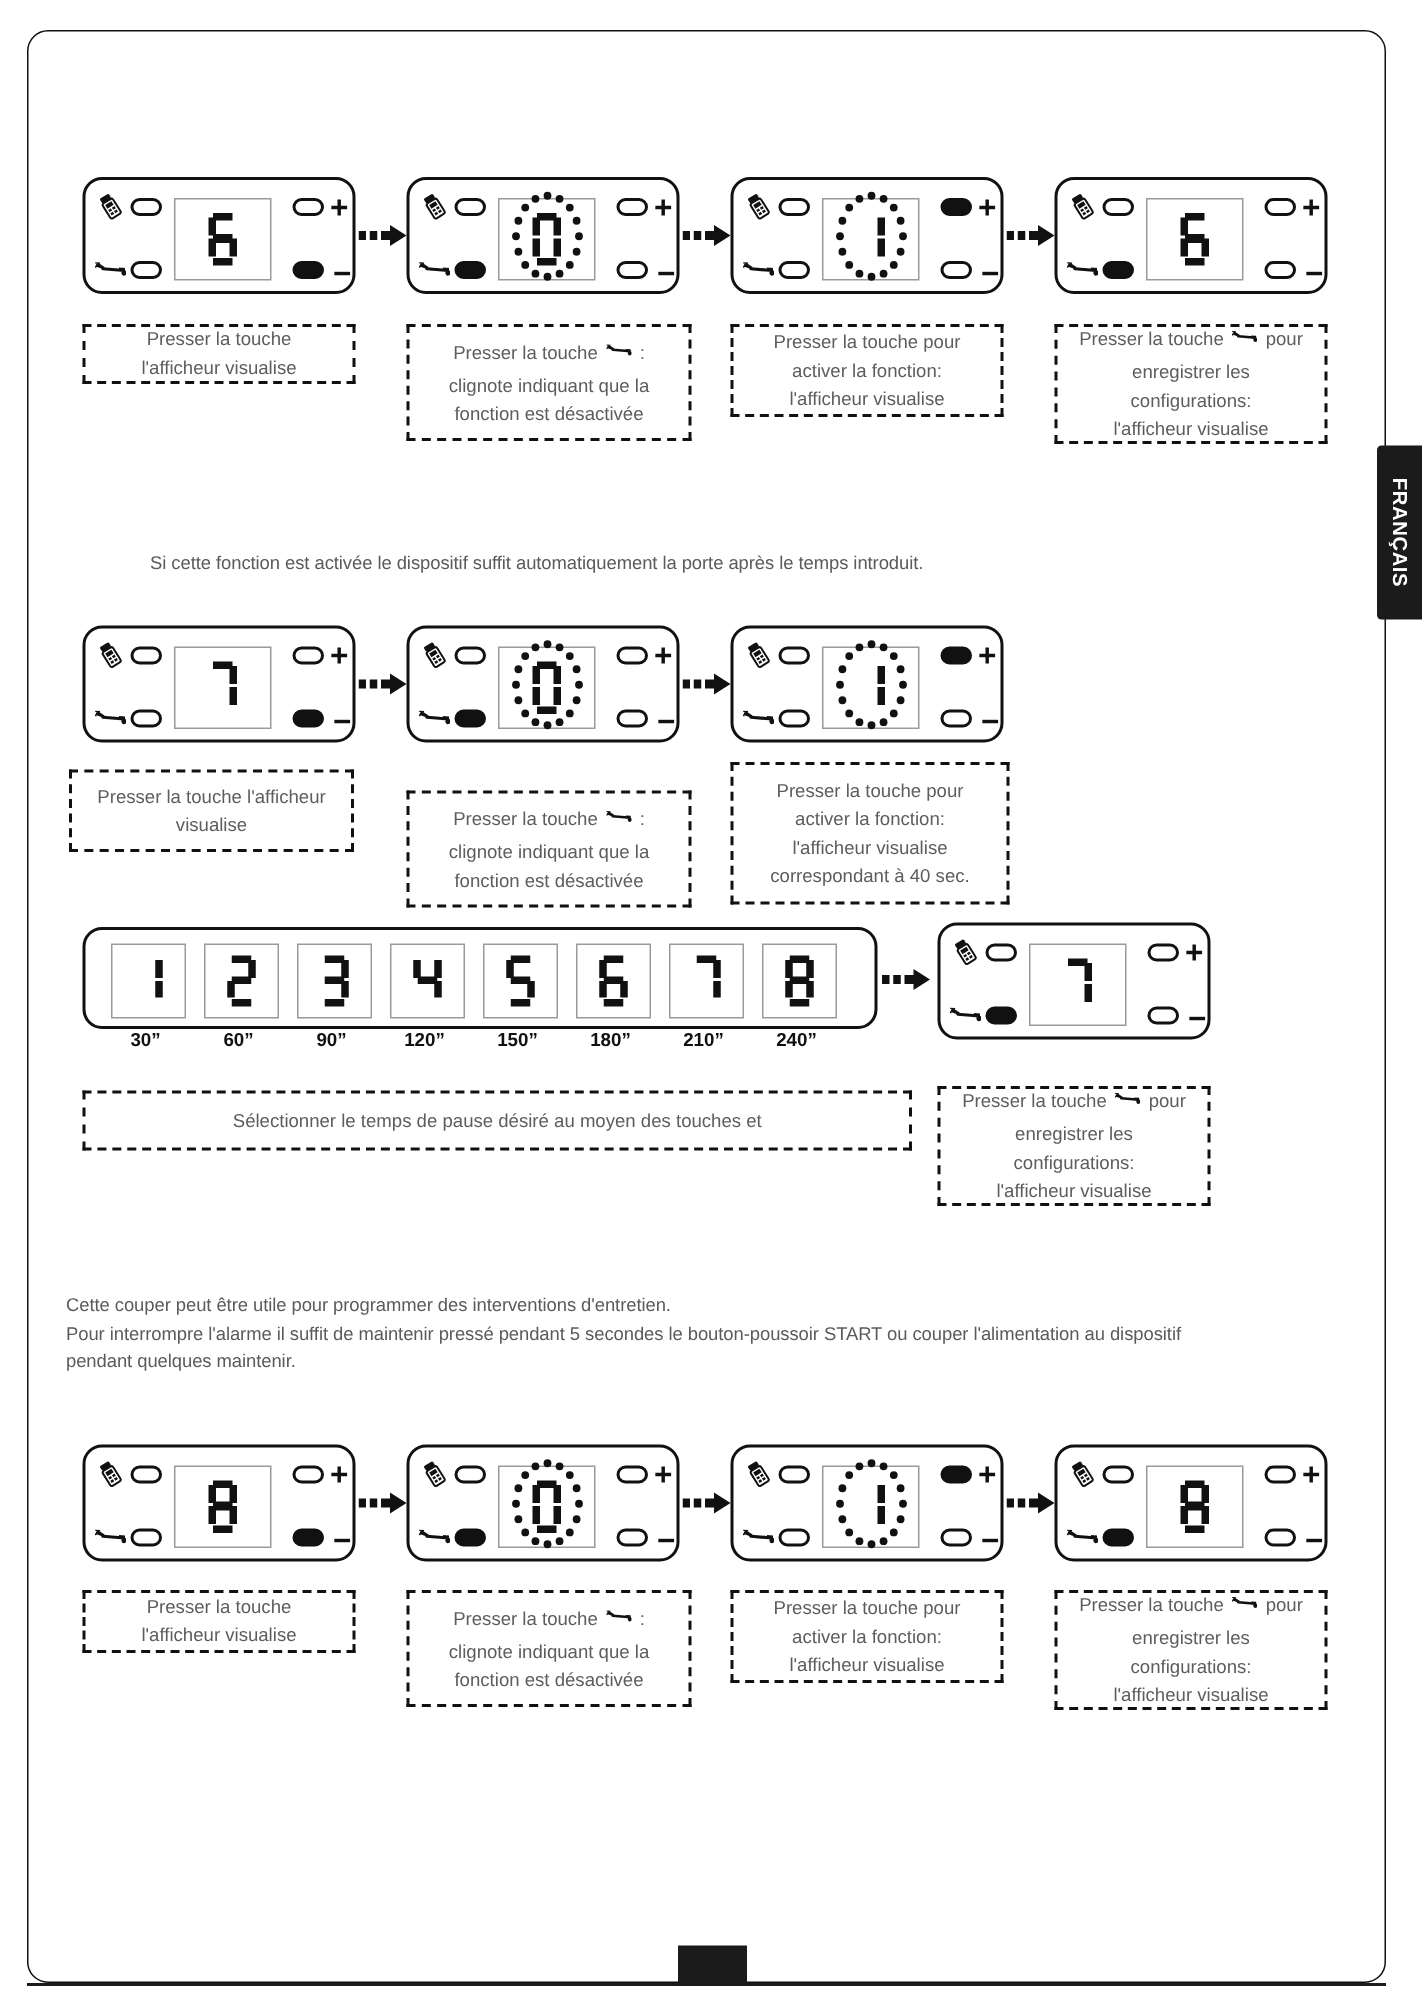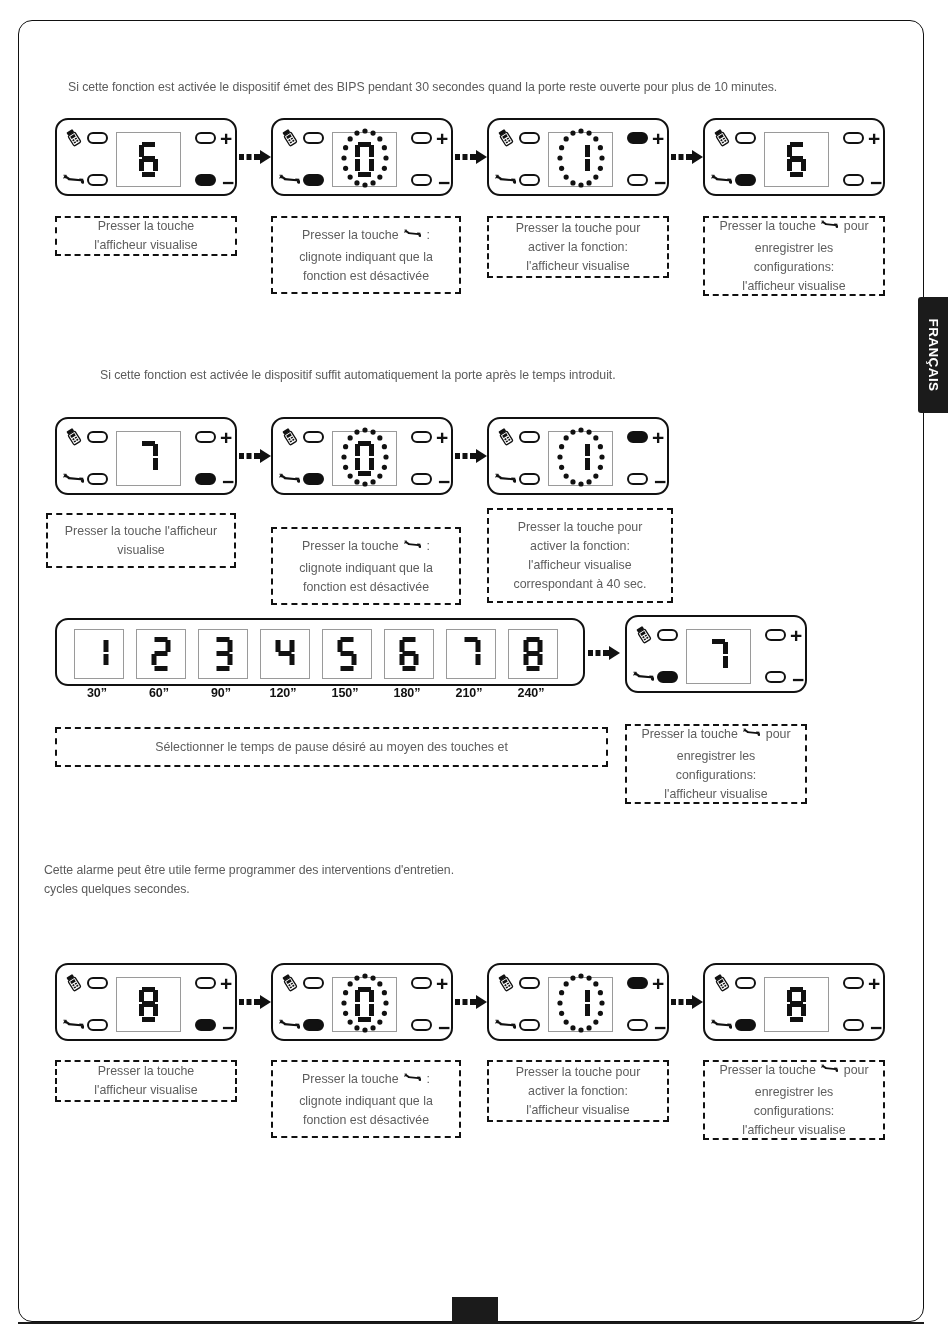--- a/index.html
+++ b/index.html
@@ -161,21 +161,20 @@
 <div id="page">
 
   <div class="page-frame"></div>
 
   <div class="lang-tab">
     <span>FRANÇAIS</span>
   </div>
 
   <div id="content-root">
       <div class="para" style="left: 68px; top: 78px;">
-        <div>Si cette fonction est activée le dispositif émet des BIPS pendant 30 secondes quand la porte reste ouverte pour plus de 10 minutes.</div>
       </div>
       <div class="panel" style="left: 55px; top: 118px; width: 182px; height: 78px;">
         <span class="remote-icon" style="left: 6px; top: 7px;"><svg width="21" height="21" viewBox="0 0 24 24">
             <g transform="rotate(-32 12 12)">
               <rect x="8" y="3" width="8" height="4.2" rx="1" fill="#111"></rect>
               <rect x="7.4" y="7.4" width="9.2" height="13.4" rx="1.6" fill="#fff" stroke="#111" stroke-width="1.5"></rect>
               <rect x="9.2" y="9.2" width="5.6" height="3.2" fill="#111"></rect>
               <rect x="9.2" y="13.6" width="2.3" height="1.9" fill="#111"></rect>
               <rect x="12.5" y="13.6" width="2.3" height="1.9" fill="#111"></rect>
               <rect x="9.2" y="16.6" width="2.3" height="1.9" fill="#111"></rect>
@@ -823,22 +822,23 @@
                   <circle cx="20.0" cy="19.4" r="2.0" fill="#111"></circle>
                   <path d="M4.2 2.3 L7.4 4.2" stroke="#111" stroke-width="1.0"></path>
                 </g>
               </svg></span> pour</div>
           <div>enregistrer les</div>
           <div>configurations:</div>
           <div>l'afficheur visualise</div>
         </div>
       </div>
       <div class="para" style="left: 44px; top: 861px;">
-        <div>Cette alarme peut être utile ferme programmer des interventions d'entretien.</div>
-        <div>cycles quelques secondes.</div>
+        <div>Cette couper peut être utile pour programmer des interventions d'entretien.</div>
+        <div>Pour interrompre l'alarme il suffit de maintenir pressé pendant 5 secondes le bouton-poussoir START ou couper l'alimentation au dispositif</div>
+        <div>pendant quelques maintenir.</div>
       </div>
       <div class="panel" style="left: 55px; top: 963px; width: 182px; height: 78px;">
         <span class="remote-icon" style="left: 6px; top: 7px;"><svg width="21" height="21" viewBox="0 0 24 24">
             <g transform="rotate(-32 12 12)">
               <rect x="8" y="3" width="8" height="4.2" rx="1" fill="#111"></rect>
               <rect x="7.4" y="7.4" width="9.2" height="13.4" rx="1.6" fill="#fff" stroke="#111" stroke-width="1.5"></rect>
               <rect x="9.2" y="9.2" width="5.6" height="3.2" fill="#111"></rect>
               <rect x="9.2" y="13.6" width="2.3" height="1.9" fill="#111"></rect>
               <rect x="12.5" y="13.6" width="2.3" height="1.9" fill="#111"></rect>
               <rect x="9.2" y="16.6" width="2.3" height="1.9" fill="#111"></rect>

